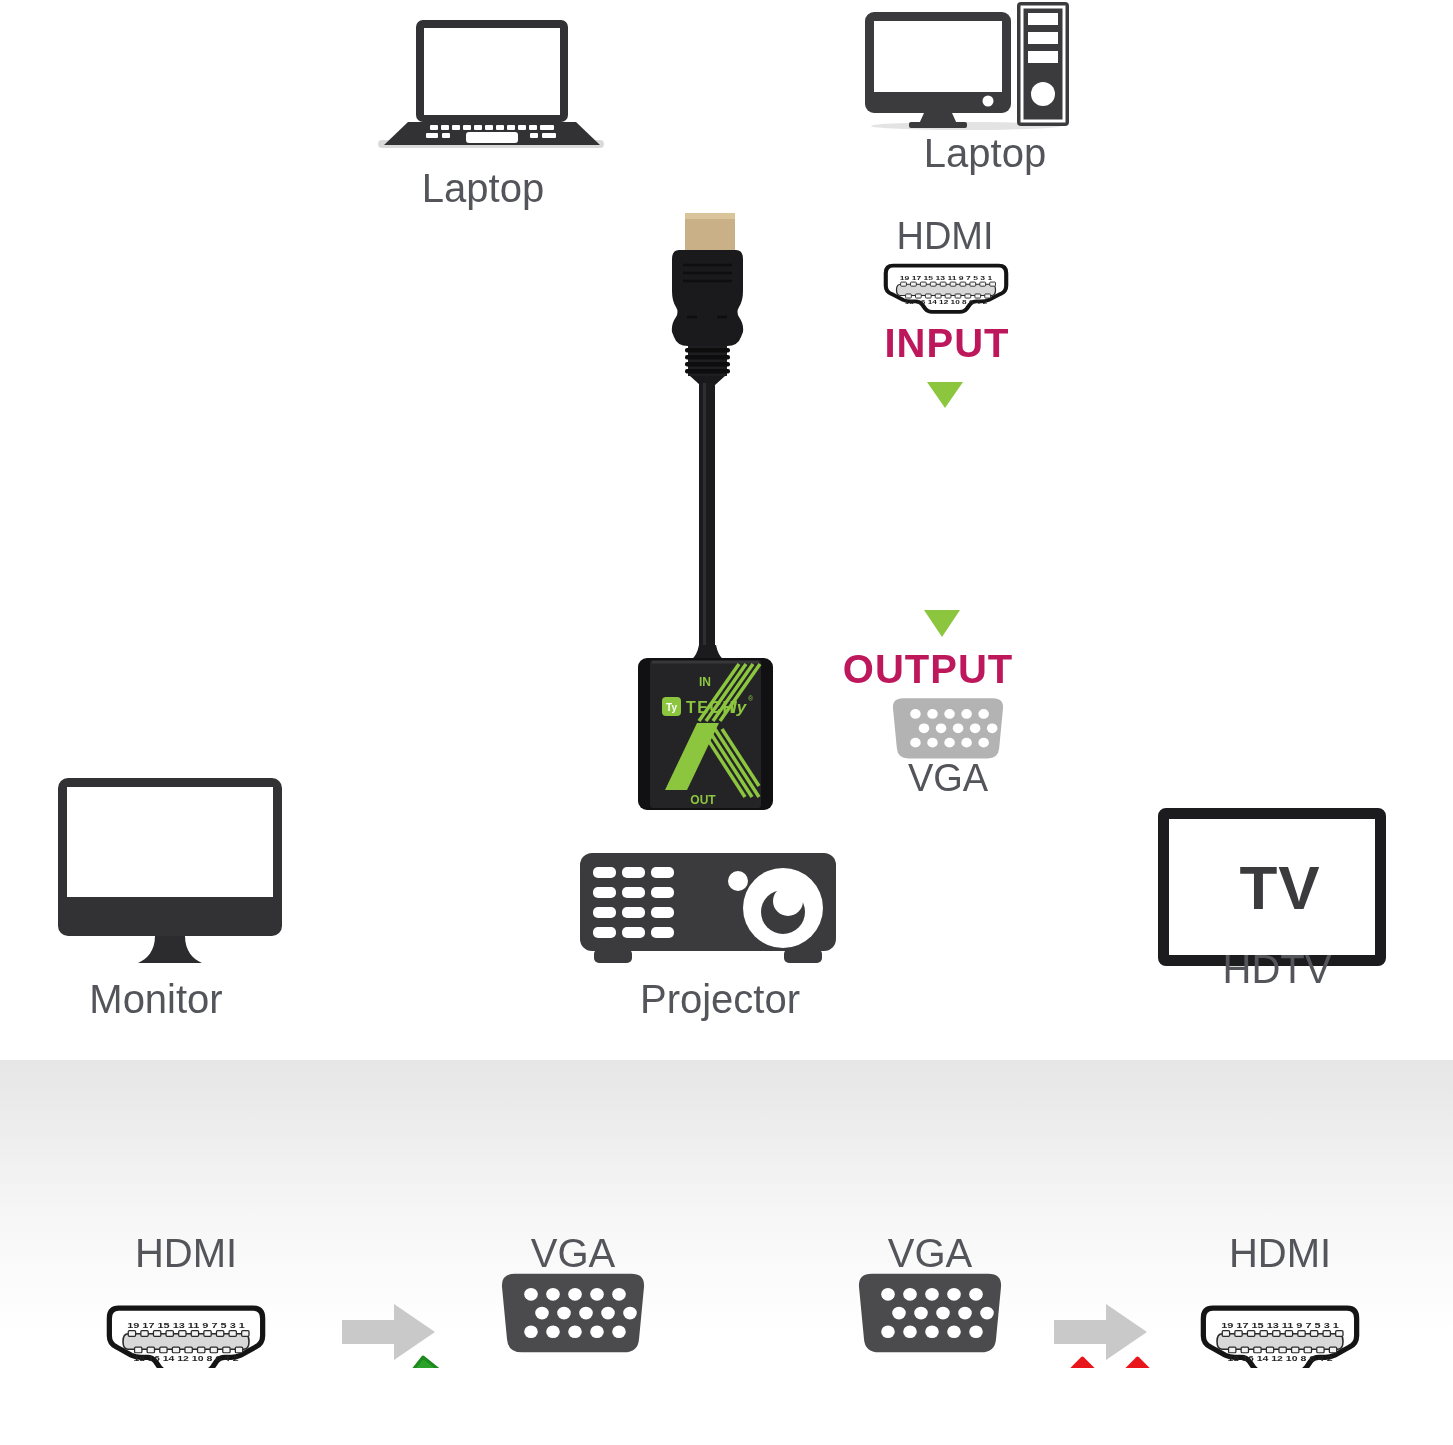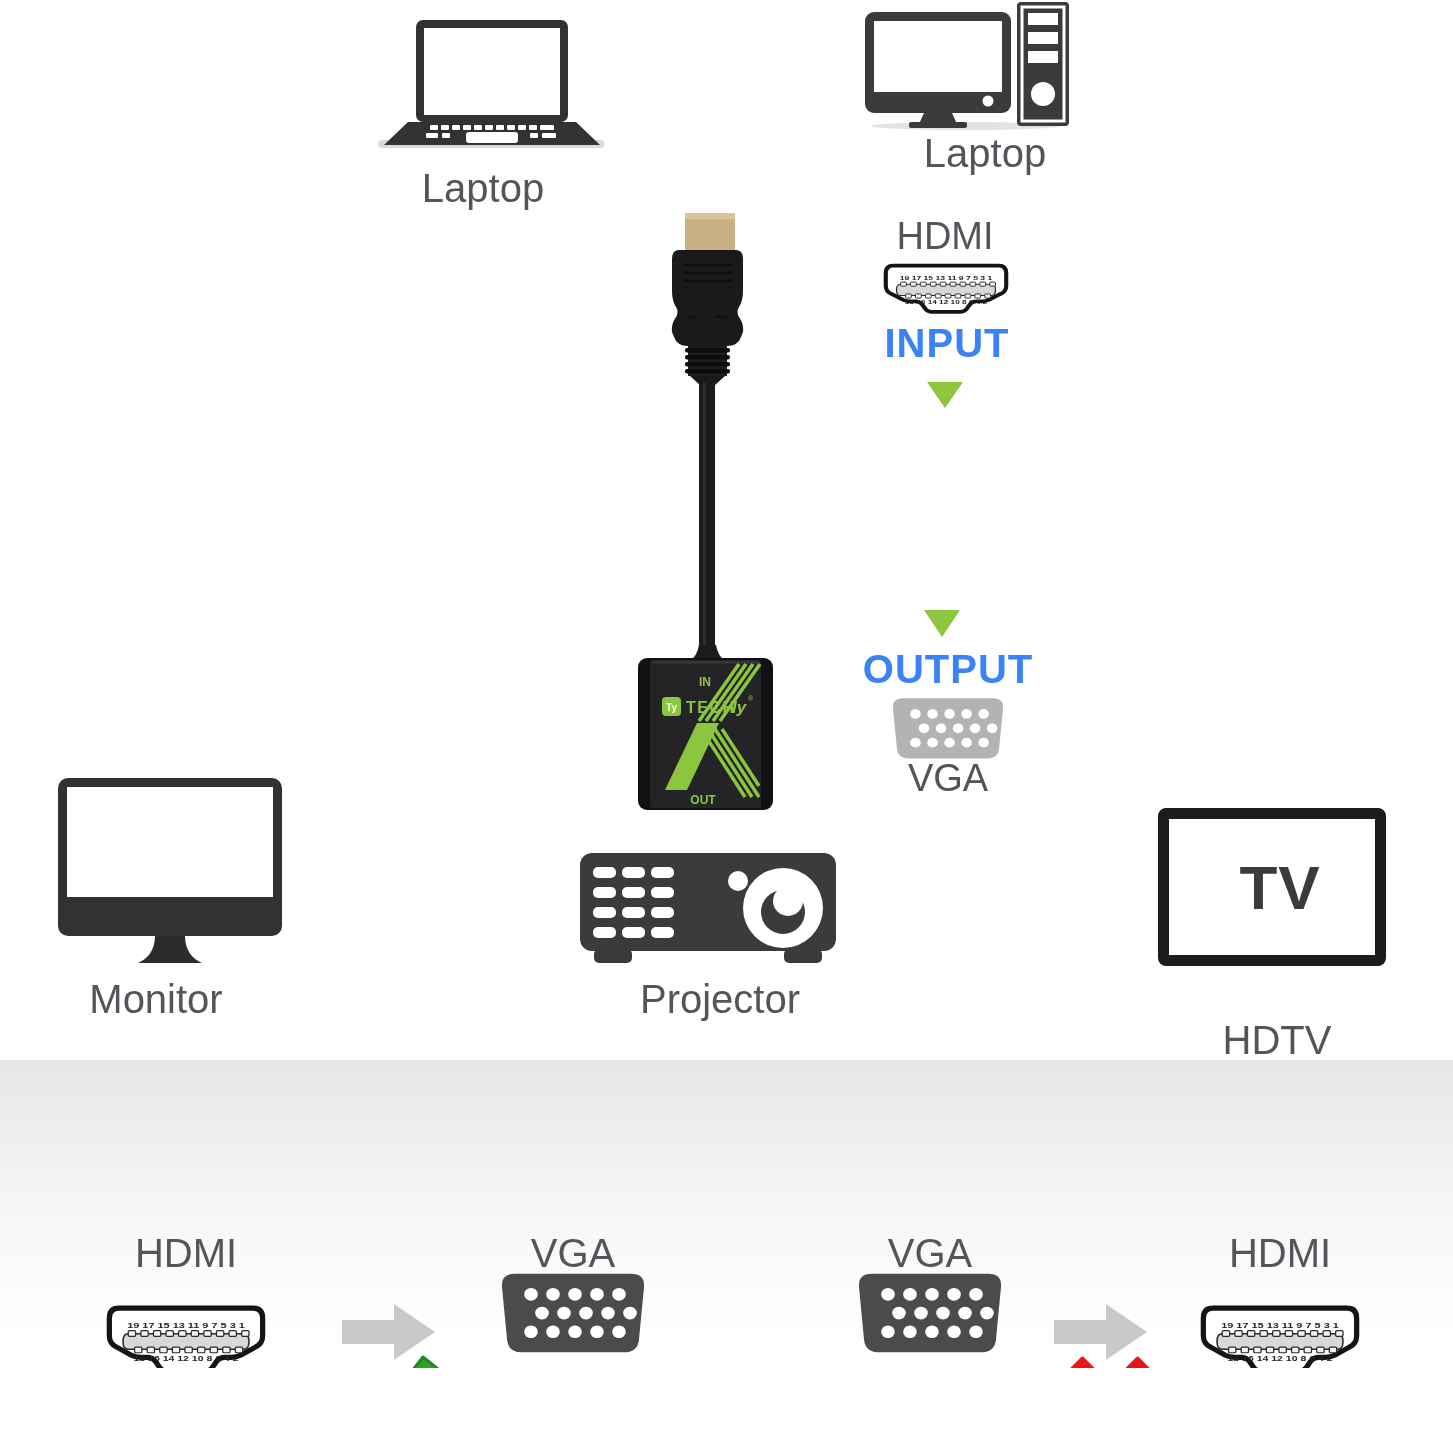--- a/index.html
+++ b/index.html
@@ -1,21 +1,21 @@
 <!DOCTYPE html>
 <html><head>
 <meta charset="utf-8">
 <style>
   html,body{margin:0;padding:0;background:#ffffff;}
   #canvas{position:relative;width:1453px;height:1368px;background:#ffffff;overflow:hidden;
           font-family:"Liberation Sans", sans-serif;}
   .abs{position:absolute;}
   .lbl{position:absolute;transform:translateX(-50%);color:#54555A;font-size:40px;
        line-height:1;white-space:nowrap;}
-  .green-lbl{position:absolute;transform:translateX(-50%);color:#3b82f6;font-weight:bold;
+  .green-lbl{position:absolute;transform:translateX(-50%);color:#be185d;font-weight:bold;
        font-size:40px;line-height:1;white-space:nowrap;letter-spacing:1px;}
   .banner{position:absolute;left:0;top:1060px;width:1453px;height:385px;
        background:linear-gradient(180deg,#e6e6e6 0%,#f7f7f7 42%,#ffffff 72%);}
   .tvbox{position:absolute;left:1158px;top:808px;width:228px;height:158px;box-sizing:border-box;
        border:11px solid #1c1c1e;border-radius:8px;background:#fff;
        display:flex;align-items:center;justify-content:center;padding-left:16px;}
   .tvbox span{color:#3B3B3D;font-weight:bold;font-size:62px;letter-spacing:1px;}
   svg text{font-family:"Liberation Sans", sans-serif;}
 </style>
 </head>
@@ -183,21 +183,21 @@
         <line x1="80" y1="524" x2="124" y2="592"></line>
           <line x1="87" y1="524" x2="124" y2="581"></line>
       </g>
     </g>
     <text x="68" y="599" font-size="12" font-weight="bold" text-anchor="middle" fill="#8CC63F">OUT</text>
   </svg>
 
   <svg class="abs" style="left:924px;top:610px" width="36" height="27" viewBox="0 0 36 27">
     <polygon points="0,0 36,0 18,27" fill="#8CC63F"></polygon>
   </svg>
-  <div class="green-lbl" style="left:948px;top:649px">OUTPUT</div>
+  <div class="green-lbl" style="left:928px;top:649px">OUTPUT</div>
   <svg class="abs" style="left:886px;top:696px" width="124" height="66" viewBox="0 0 160 92" preserveAspectRatio="none" fill="#B3B3B3">
     <use href="#sym-vga"></use>
   </svg>
   <div class="lbl" style="left:948px;top:759px;font-size:38px">VGA</div>
 
   <svg class="abs" style="left:55px;top:775px" width="230" height="192" viewBox="0 0 230 192">
     <rect x="3" y="3" width="224" height="158" rx="10" fill="#323234"></rect>
     <rect x="12" y="12" width="206" height="110" fill="#ffffff"></rect>
     <path d="M100,161 C100,176 92,184 83,188 L147,188 C138,184 130,176 130,161 Z" fill="#2c2c2e"></path>
   </svg>
@@ -224,21 +224,21 @@
       <circle cx="203" cy="55" r="40"></circle>
     </g>
     <circle cx="203" cy="59" r="22" fill="#3B3B3D"></circle>
     <circle cx="208" cy="48" r="15" fill="#ffffff"></circle>
   </svg>
   <div class="lbl" style="left:720px;top:979px">Projector</div>
 
   <div class="tvbox">
     <span>TV</span>
   </div>
-  <div class="lbl" style="left:1277px;top:1020px">HDTV</div>
+  <div class="lbl" style="left:1277px;top:949px">HDTV</div>
 
   <div class="banner">
     
     
   </div>
 
   <div class="lbl" style="left:186px;top:1233px">HDMI</div>
   <svg class="abs" style="left:102px;top:1303px" width="168" height="80" viewBox="0 0 160 78" preserveAspectRatio="none">
     <use href="#sym-hdmi"></use>
   </svg>

